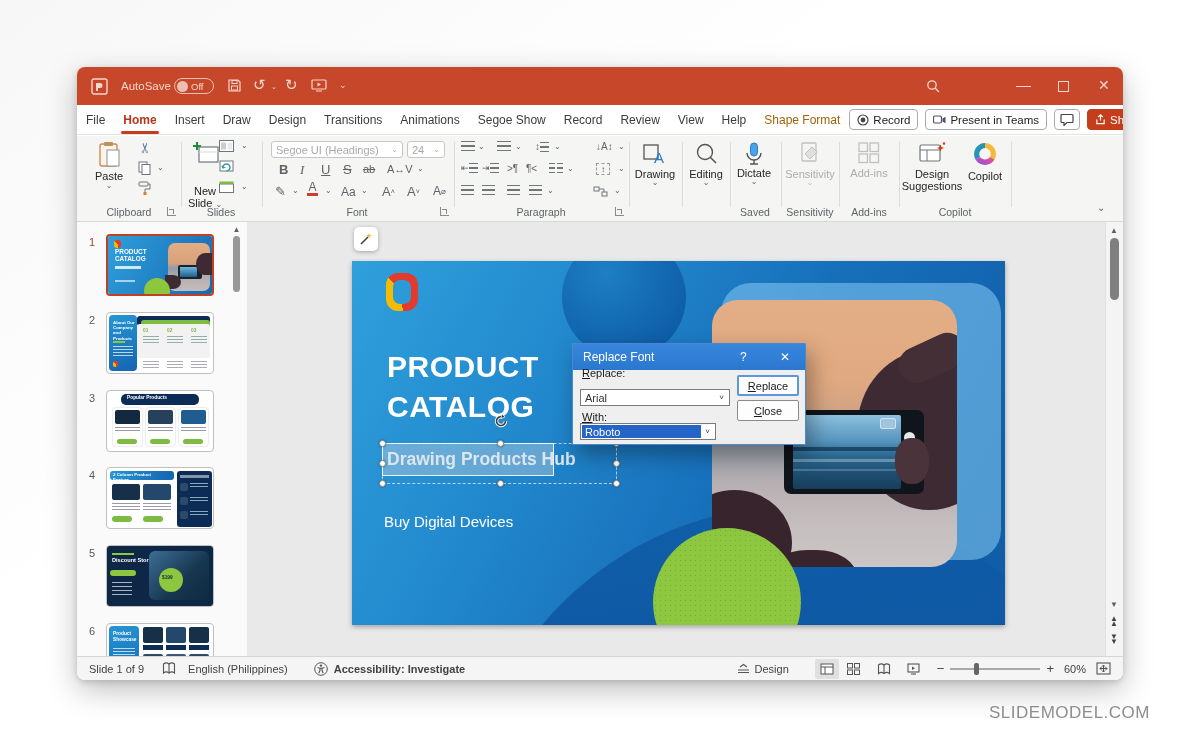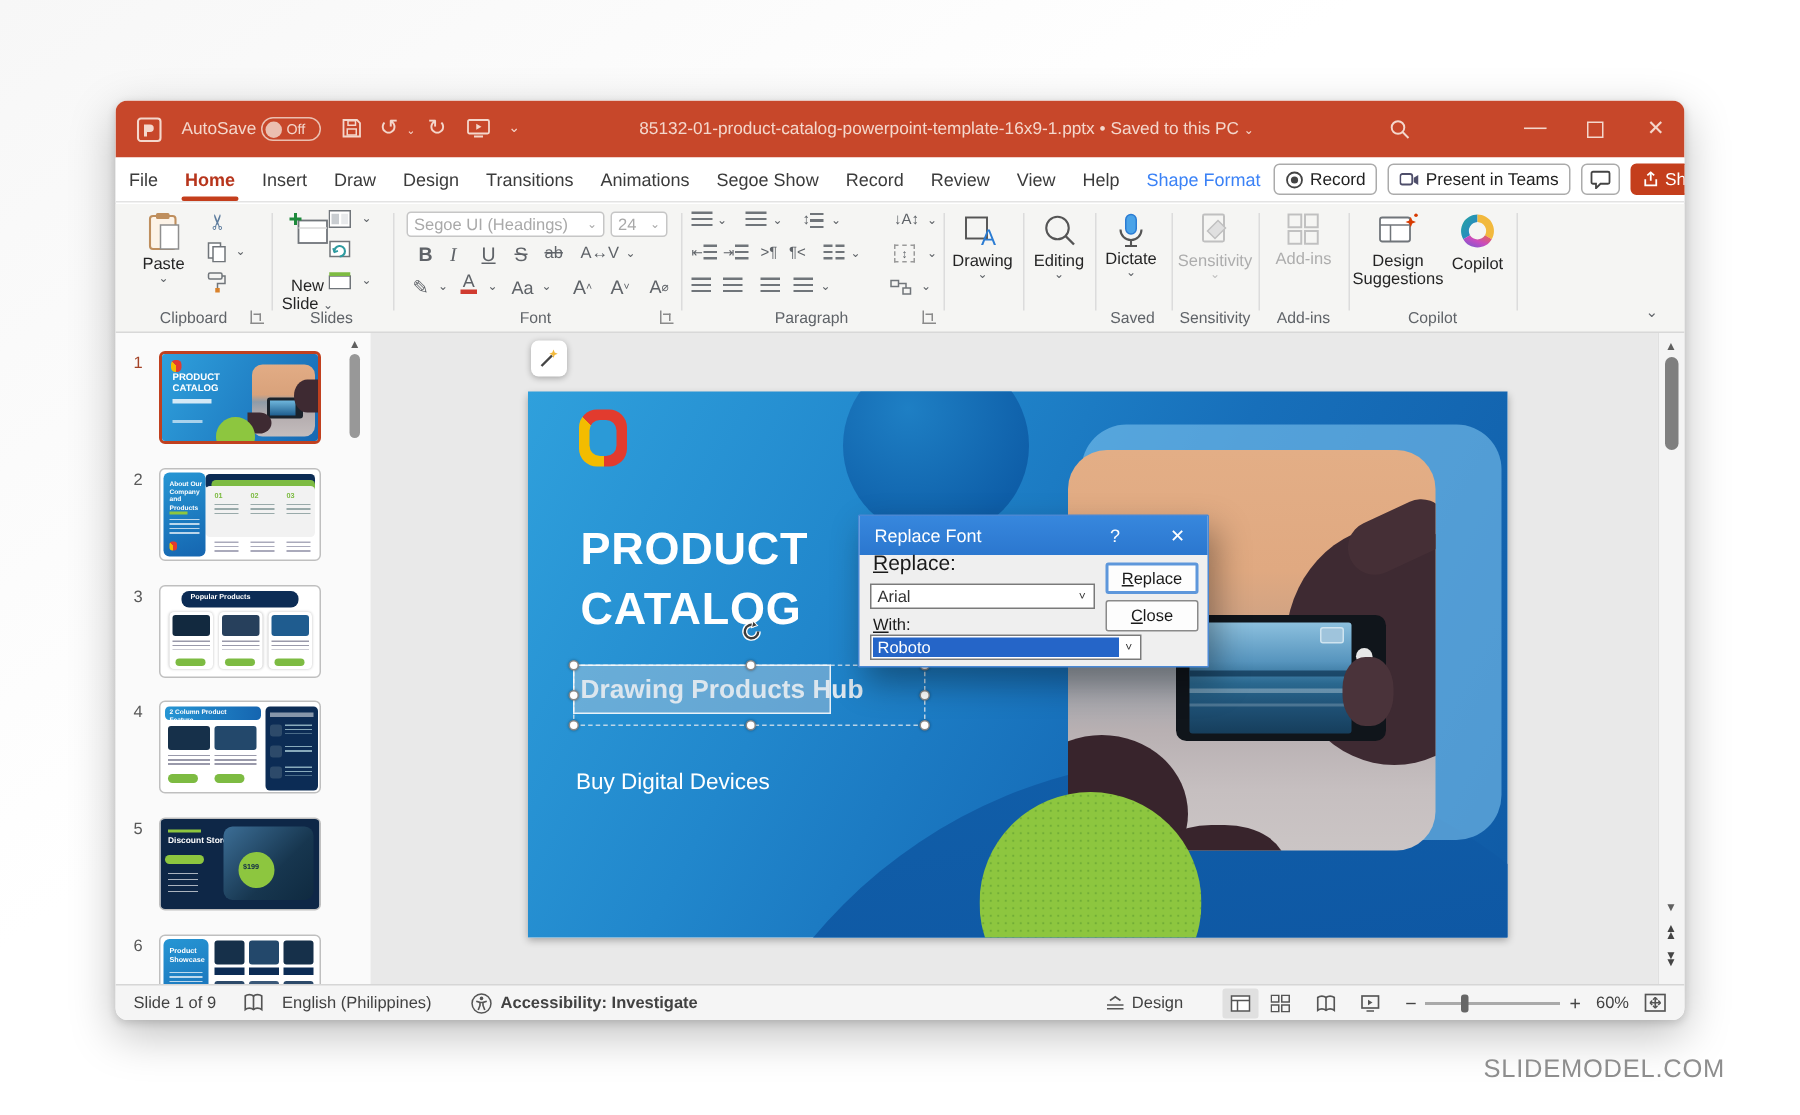--- a/index.html
+++ b/index.html
@@ -6,21 +6,21 @@
 html,body{width:1200px;height:743px}
 body{font-family:"Liberation Sans",sans-serif;background:linear-gradient(145deg,#f7f7f7 0%,#ffffff 40%);position:relative;overflow:hidden;font-size:12px;color:#333}
 .abs{position:absolute}
 .window{left:77px;top:67px;width:1046px;height:613px;border-radius:8px;background:#fff;box-shadow:0 10px 30px rgba(0,0,0,.25), 0 2px 6px rgba(0,0,0,.15);overflow:hidden}
 .titlebar{left:0;top:0;width:100%;height:38px;background:#C7472A;color:#F4D7CC}
 .titlebar .glyph{color:#F4D7CC;font-size:15px}
 .tabsrow{left:0;top:38px;width:100%;height:30px;background:#fff;display:flex;align-items:center;border-bottom:1px solid #E3E3E3}
 .tab{font-size:12px;color:#3b3b3b;padding:0 2px;margin:0 7px;height:29px;display:flex;align-items:center;position:relative;white-space:nowrap}
 .tab.active{font-weight:bold;color:#B7351C}
 .tab.active::after{content:"";position:absolute;left:0;right:0;bottom:0;height:3px;background:#C43E1C;border-radius:2px}
-.tab.ctx{color:#3b82f6}
+.tab.ctx{color:#a16207}
 .pill{border:1px solid #ababab;border-radius:4px;height:21px;display:flex;align-items:center;gap:4px;padding:0 7px;font-size:11.5px;color:#222;background:#fff;white-space:nowrap}
 .ribbon{left:0;top:69px;width:100%;height:86px;background:#F5F5F3;border-bottom:1px solid #D8D8D8}
 .gsep{position:absolute;top:6px;bottom:14px;width:1px;background:#DCDCDC}
 .glabel{position:absolute;bottom:3px;font-size:10.5px;color:#5f6368;text-align:center;white-space:nowrap}
 .launcher{position:absolute;bottom:5px;width:9px;height:9px;border-left:1px solid #8a8a8a;border-bottom:1px solid #8a8a8a}
 .launcher::after{content:"";position:absolute;right:2px;top:2px;width:4px;height:4px;border-right:1px solid #8a8a8a;border-top:1px solid #8a8a8a}
 .chev{font-size:8px;color:#5f6368;line-height:6px}
 .bigbtn{position:absolute;display:flex;flex-direction:column;align-items:center;font-size:11px;color:#252525}
 .combo{position:absolute;background:#fff;border:1px solid #C6C6C6;border-radius:3px;color:#A9A9A9;font-size:11px;display:flex;align-items:center;padding:0 4px;height:17px}
 .sicon{position:absolute;color:#5f6368;font-size:12px;display:flex;align-items:center;justify-content:center}
@@ -71,23 +71,20 @@
     <span class="abs glyph" style="left:194px;top:16px;font-size:7px">⌄</span>
     <span class="abs glyph" style="left:208px;top:9px;font-size:15px">↻</span>
     <div class="abs" style="left:234px;top:11px">
       <svg width="16" height="15" viewBox="0 0 16 15">
           <rect x="1" y="2" width="14" height="9" rx="1" fill="none" stroke="#F4D7CC" stroke-width="1.2"></rect>
           <path d="M6.5 4.5l3.5 2-3.5 2z" fill="#F4D7CC"></path>
           <path d="M5 13h6" stroke="#F4D7CC" stroke-width="1.2"></path>
         </svg>
     </div>
     <span class="abs glyph" style="left:262px;top:13px;font-size:9px">⌄</span>
-    <div class="abs" style="left:274px;top:13px;width:560px;text-align:center;font-size:11.5px;white-space:nowrap">
-      <span>85132-01-product-catalog-powerpoint-template-16x9-1.pptx</span> <span>•</span> <span><span>Saved to this PC</span> <span style="font-size:8px">⌄</span></span>
-    </div>
     <div class="abs" style="left:849px;top:12px">
       <svg width="14" height="14" viewBox="0 0 14 14">
           <circle cx="6" cy="6" r="4.2" fill="none" stroke="#F4D7CC" stroke-width="1.3"></circle>
           <path d="M9.2 9.2L13 13" stroke="#F4D7CC" stroke-width="1.3"></path>
         </svg>
     </div>
     <span class="abs glyph" style="left:939px;top:9px">—</span>
     <div class="abs" style="left:981px;top:14px;width:11px;height:11px;border:1.2px solid #F4D7CC"></div>
     <span class="abs glyph" style="left:1021px;top:10px;font-size:14px">✕</span>
   </div>
@@ -575,27 +572,27 @@
         <path d="M10 1l.8 2 2 .8-2 .8-.8 2-.8-2-2-.8 2-.8z" fill="#F2B93D"></path>
       </svg>
   </div>
 
   <div class="dlg abs">
     <div class="dlg-title">
       <span>Replace Font</span>
       <span class="abs" style="left:167px;top:6px;font-size:12px">?</span>
       <span class="abs" style="left:207px;top:6px;font-size:12px">✕</span>
     </div>
-    <span class="abs ufirst" style="left:9px;top:23px;font-size:14px;color:#1a1a1a"><u>R</u>eplace:</span>
+    <span class="abs ufirst" style="left:9px;top:23px;font-size:11px;color:#1a1a1a"><u>R</u>eplace:</span>
     <div class="dcombo" style="left:7px;top:45px;width:150px">
       <span style="padding-left:4px">Arial</span>
       <span class="abs" style="right:1px;top:1px;width:13px;height:13px;display:flex;align-items:center;justify-content:center;font-size:8px;color:#333">˅</span>
     </div>
     <span class="abs ufirst" style="left:9px;top:67px;font-size:11px;color:#1a1a1a"><u>W</u>ith:</span>
-    <div class="dcombo" style="left:7px;top:79px;width:181px">
+    <div class="dcombo" style="left:7px;top:79px;width:136px">
       <div class="abs" style="left:1px;top:1px;right:14px;bottom:1px;background:#2565C8"></div>
       <span style="padding-left:4px;color:#fff;position:relative">Roboto</span>
       <span class="abs" style="right:1px;top:1px;width:13px;height:13px;display:flex;align-items:center;justify-content:center;font-size:8px;color:#333;background:#fff">˅</span>
     </div>
     <div class="dbtn" style="left:164px;top:31px;border:2px solid #5E97DB">
         <span class="ufirst"><u>R</u>eplace</span>
       </div>
     <div class="dbtn" style="left:164px;top:56px">
         <span class="ufirst"><u>C</u>lose</span>
       </div>

